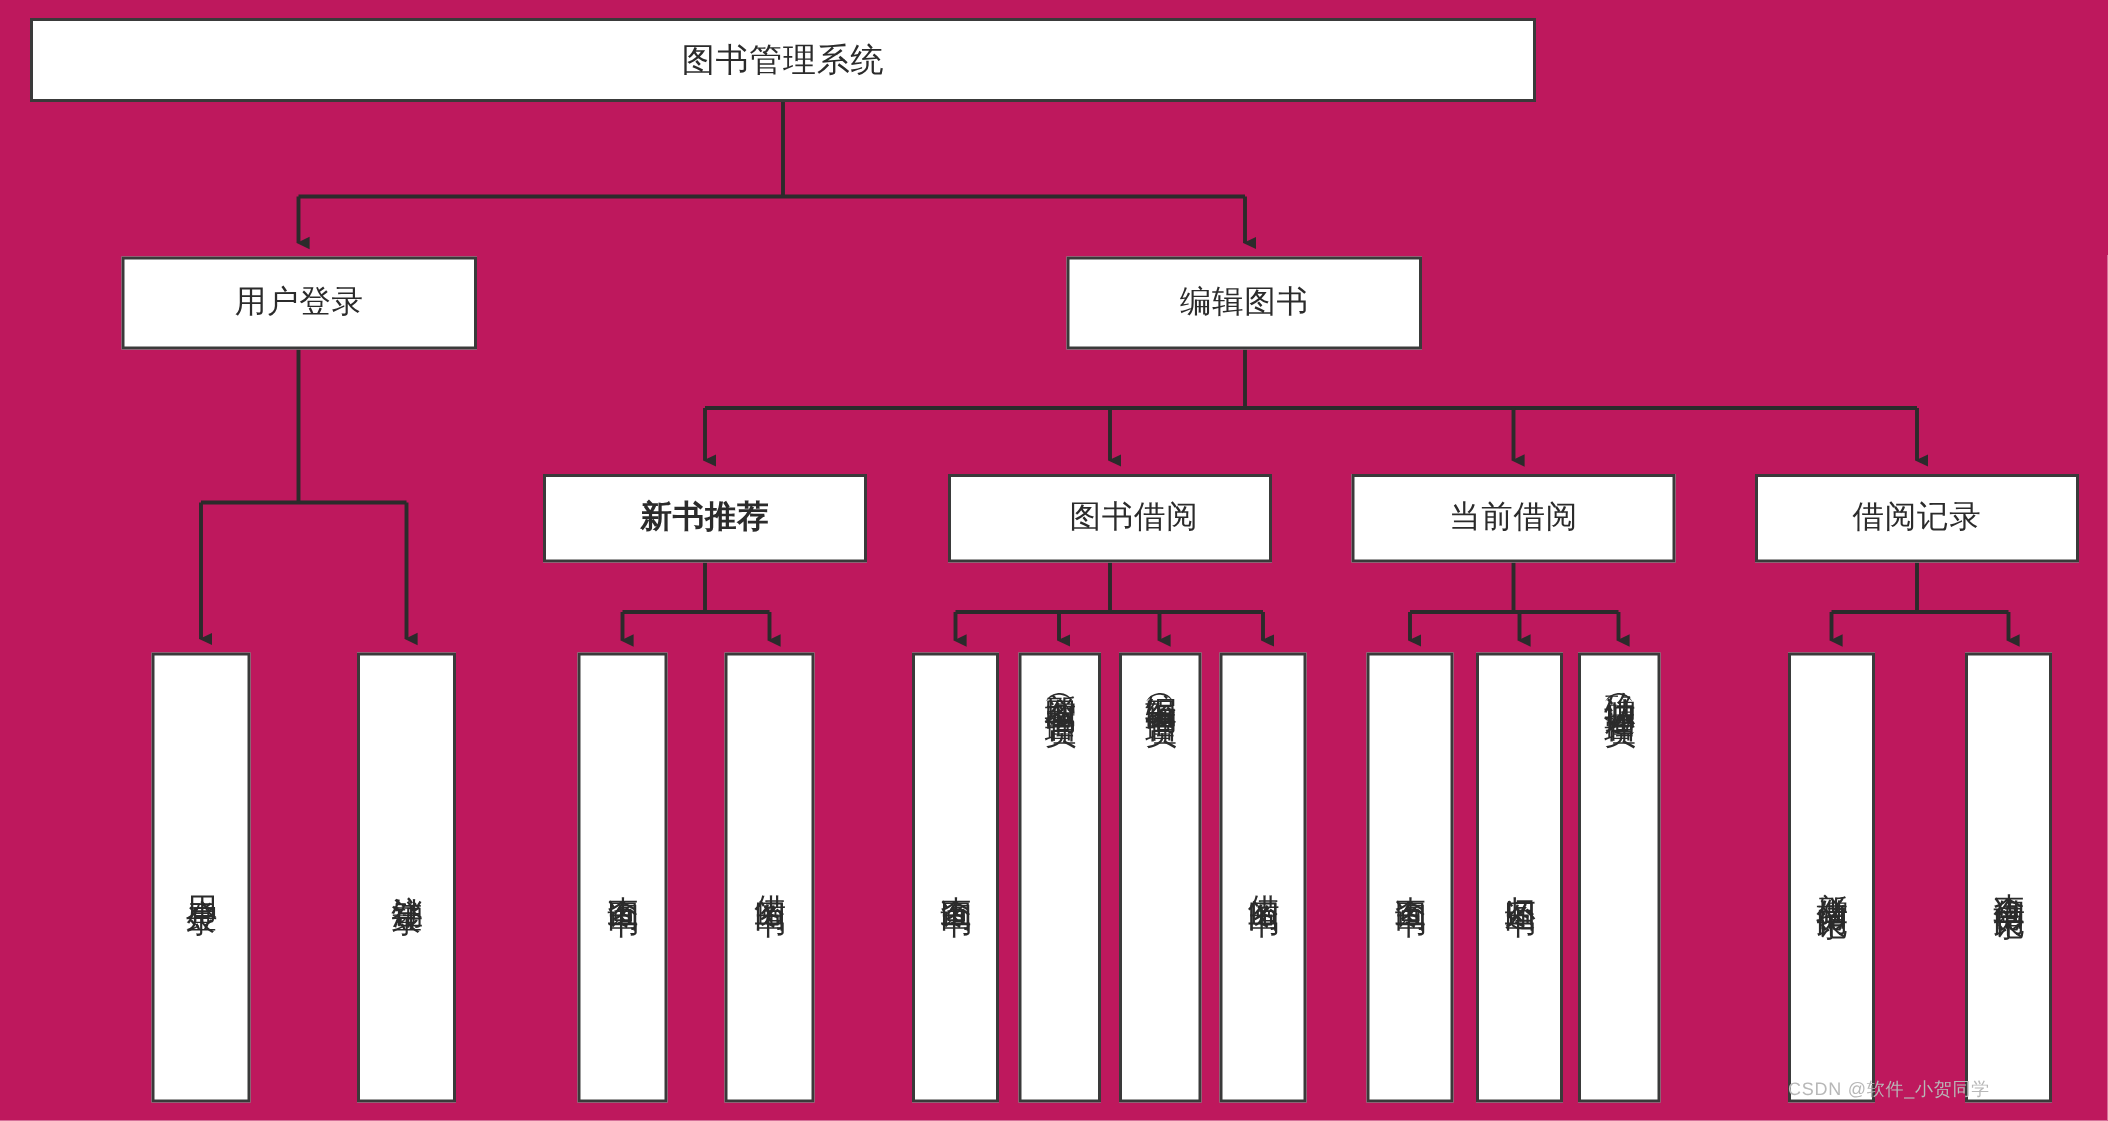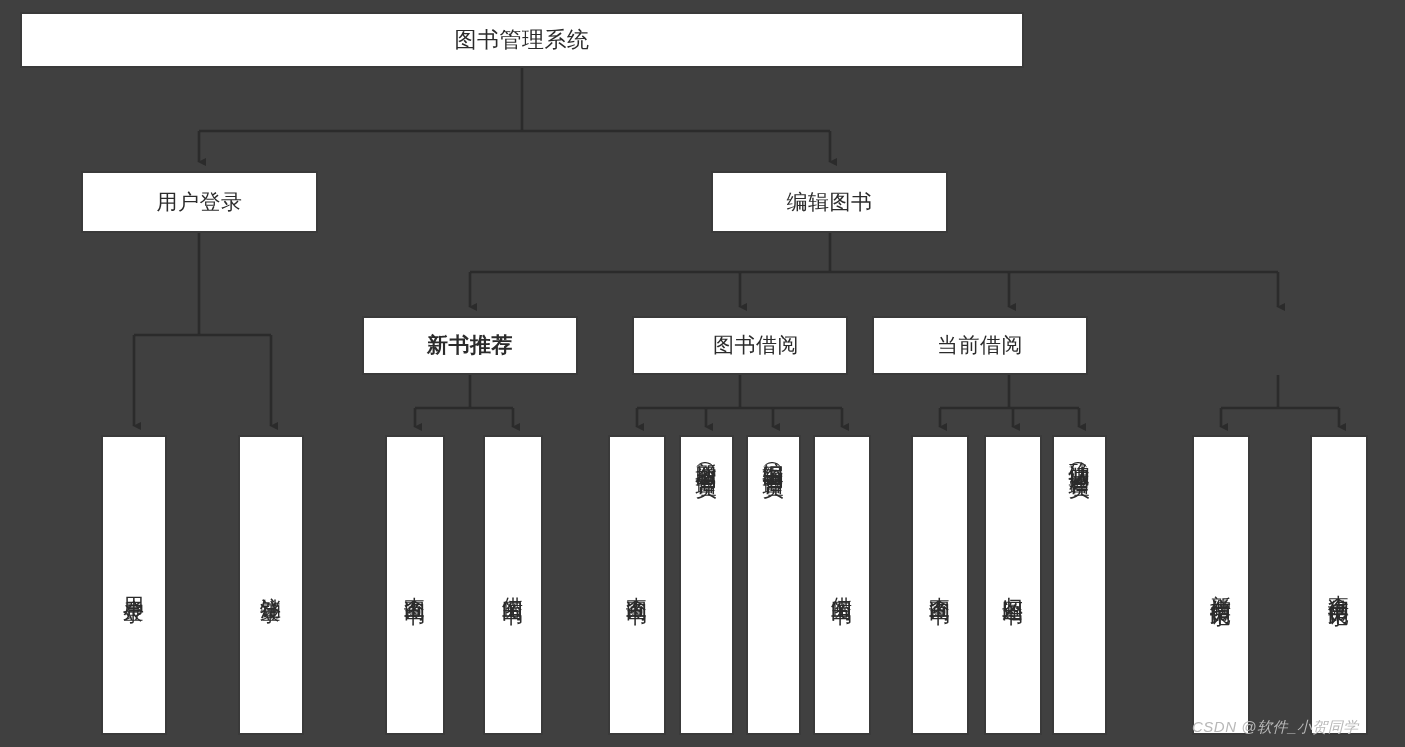--- a/index.html
+++ b/index.html
@@ -11,21 +11,21 @@
     width: 1405px;
     height: 747px;
     font-family: "Liberation Sans", "DejaVu Sans", sans-serif;
     overflow: hidden;
     position: relative;
   }
   #diagram-root {
     position: relative;
     width: 1405px;
     height: 747px;
-    background: #404040;
+    background: #be185d;
   }
   svg.connectors {
     position: absolute;
     left: 0;
     top: 0;
     width: 1405px;
     height: 747px;
     pointer-events: none;
   }
   .node {
@@ -64,26 +64,25 @@
     letter-spacing: 2.5px;
     line-height: 1.0;
     white-space: pre;
   }
   .node.vert.centered {
     align-items: center;
     padding-top: 0;
   }
   .watermark {
     position: absolute;
-    font-size: 15px;
+    font-size: 12px;
     color: #b8b8b8;
     letter-spacing: 0.5px;
     white-space: nowrap;
     user-select: none;
-    font-style: italic;
   }
 </style>
 </head>
 <body>
 
 <div id="diagram-root">
 
   <svg class="connectors" viewBox="0 0 1405 747" xmlns="http://www.w3.org/2000/svg">
     <defs>
       <marker id="arrowhead" markerWidth="9" markerHeight="9" refX="4.5" refY="7.4" orient="auto" markerUnits="userSpaceOnUse">
@@ -144,22 +143,25 @@
   <div class="node horiz" style="left:711px; top:171px; width:237px; height:62px;">
     <span class="label">编辑图书</span>
   </div>
 
   <div class="node horiz" style="left:362px; top:316px; width:216px; height:59px;font-weight:bold;">
     <span class="label">新书推荐</span>
   </div>
   <div class="node horiz" style="left:632px; top:316px; width:216px; height:59px;padding-left:32px;">
     <span class="label">图书借阅</span>
   </div>
-  <div class="node horiz" style="left:872px; top:316px; width:216px; height:59px;">
+  <div class="node horiz" style="left:901px; top:316px; width:216px; height:59px;">
     <span class="label">当前借阅</span>
+  </div>
+  <div class="node horiz" style="left:1170px; top:316px; width:216px; height:59px;">
+    <span class="label">借阅记录</span>
   </div>
 
   <div class="node vert centered" style="left:101px; top:435px; width:66px; height:300px;">
     <span class="label">用户登录</span>
   </div>
   <div class="node vert centered" style="left:238px; top:435px; width:66px; height:300px;">
     <span class="label">注销登录</span>
   </div>
 
   <div class="node vert centered" style="left:385px; top:435px; width:60px; height:300px;">

